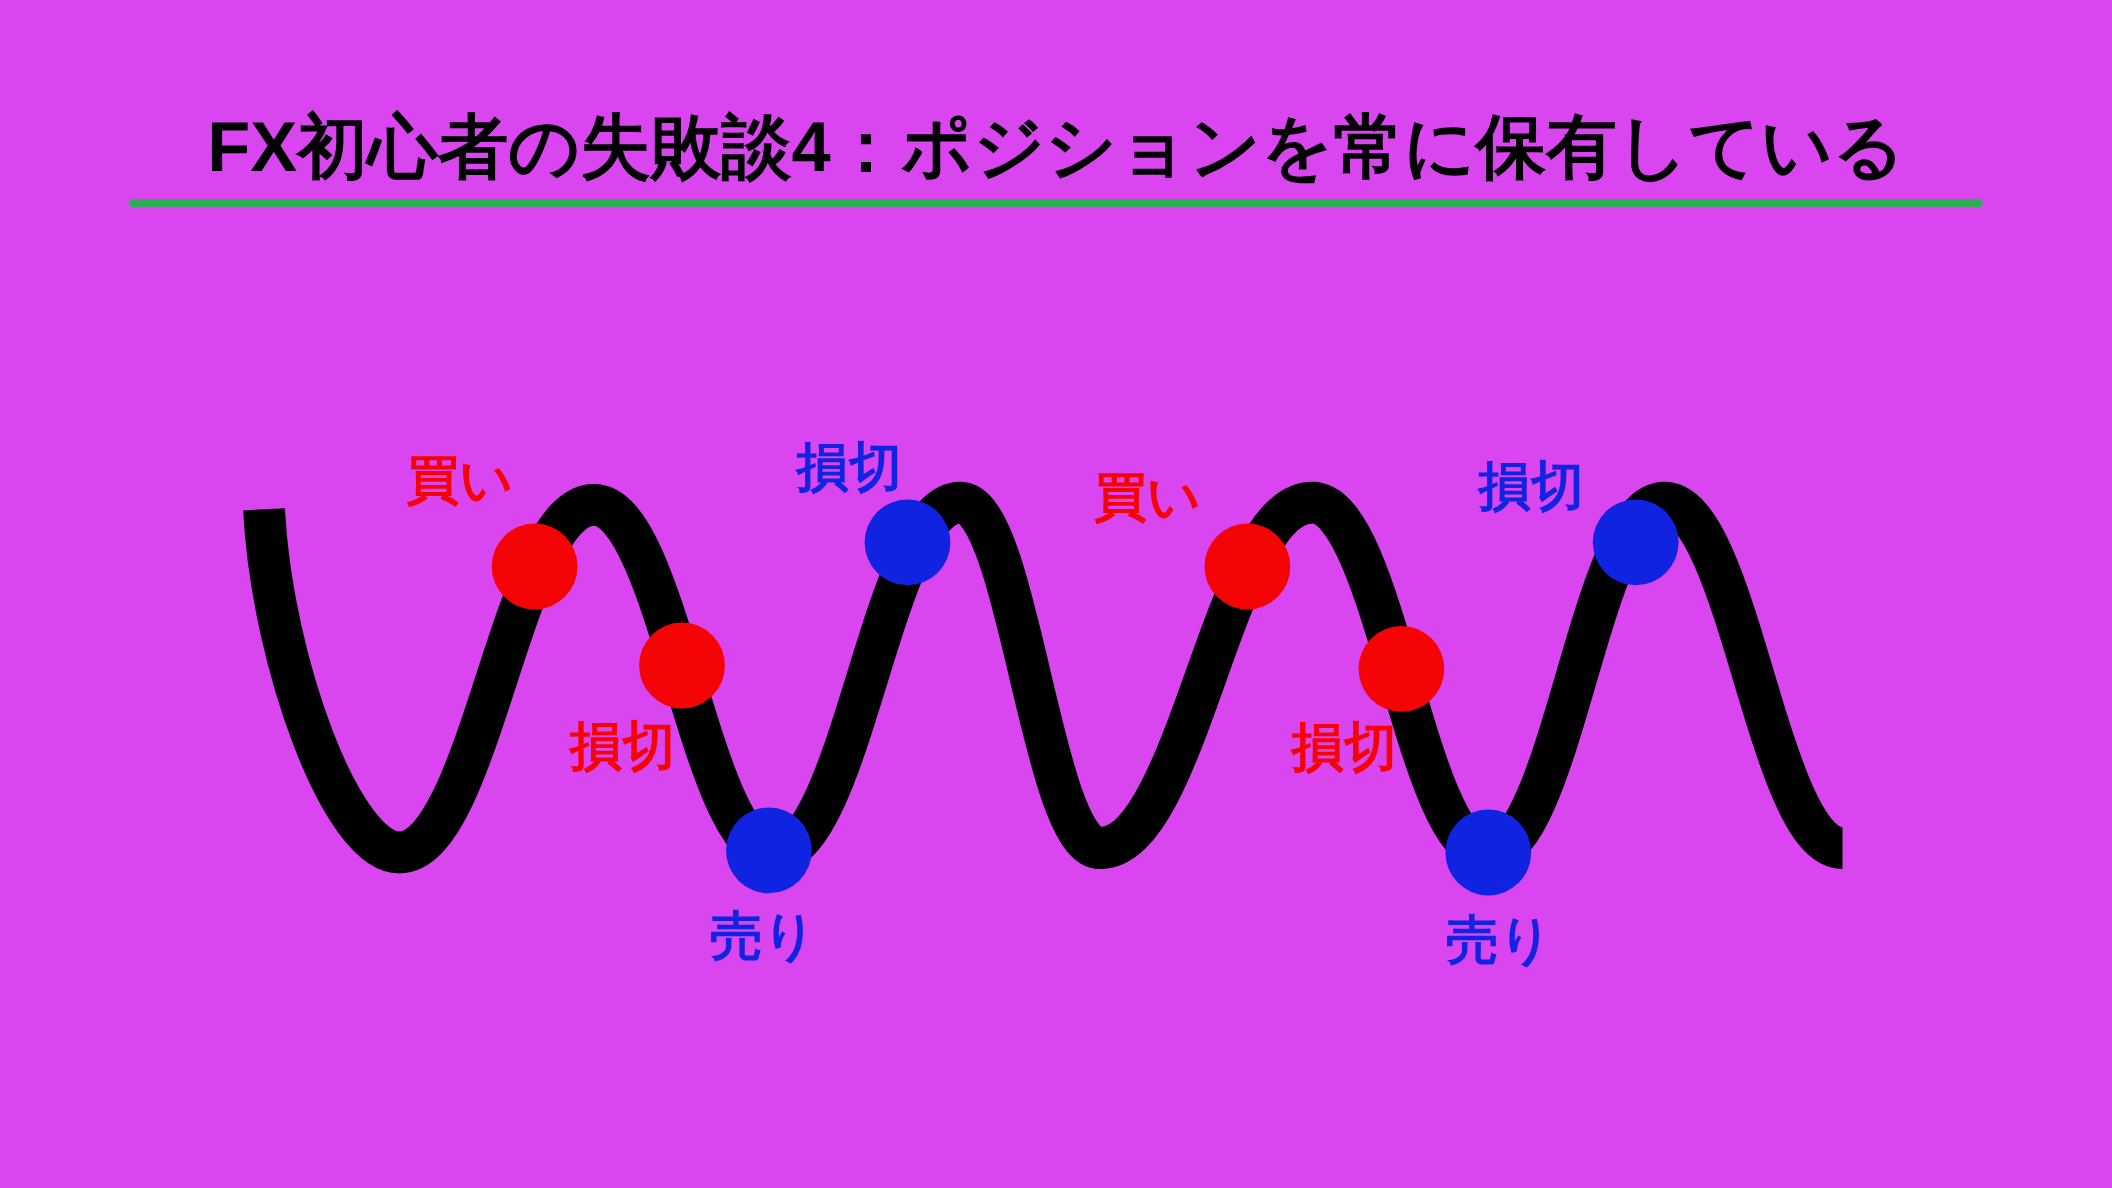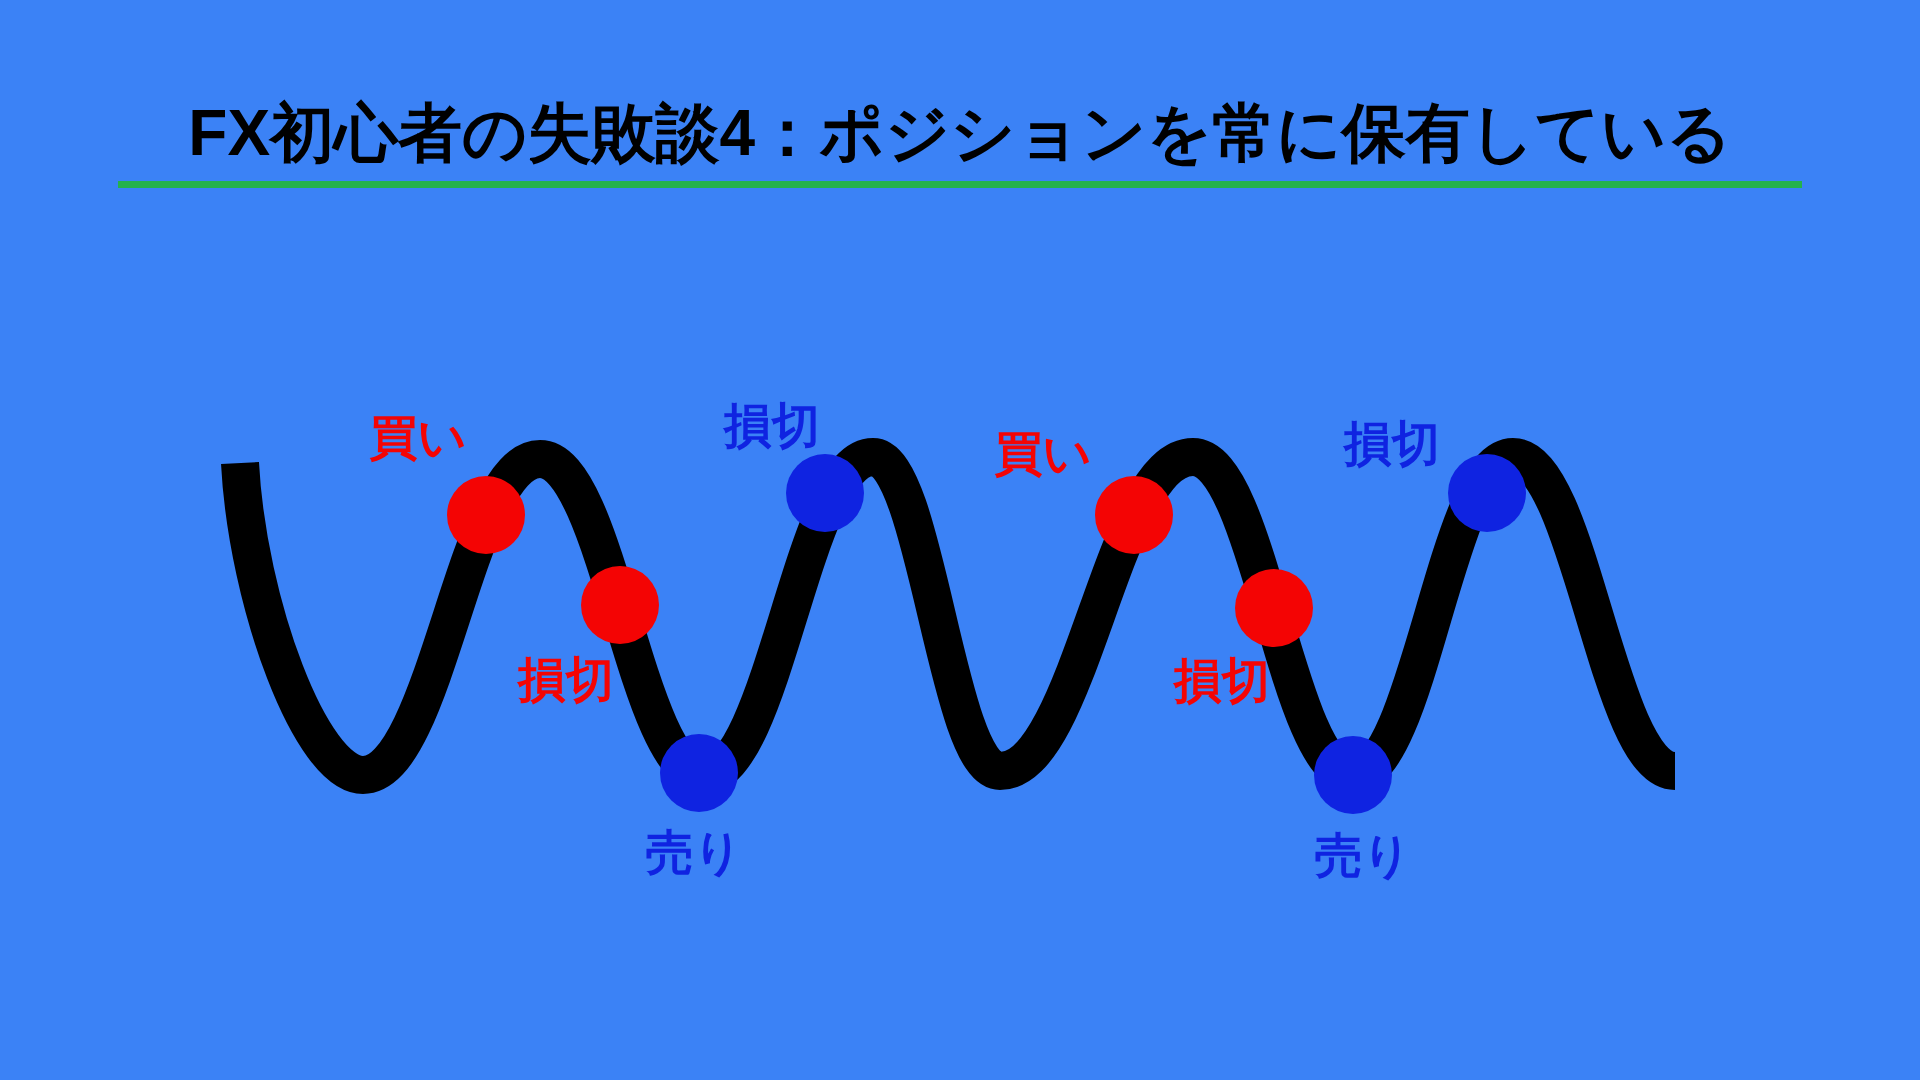--- a/index.html
+++ b/index.html
@@ -5,21 +5,21 @@
   html, body {
     margin: 0;
     padding: 0;
     background: #ffffff;
     font-family: "Liberation Sans", "DejaVu Sans", sans-serif;
   }
   .page {
     position: relative;
     width: 1920px;
     height: 1080px;
-    background: #3b82f6;
+    background: #d946ef;
     overflow: hidden;
   }
   .title {
     position: absolute;
     top: 98px;
     left: 0;
     width: 1920px;
     margin: 0;
     text-align: center;
     font-size: 64px;

